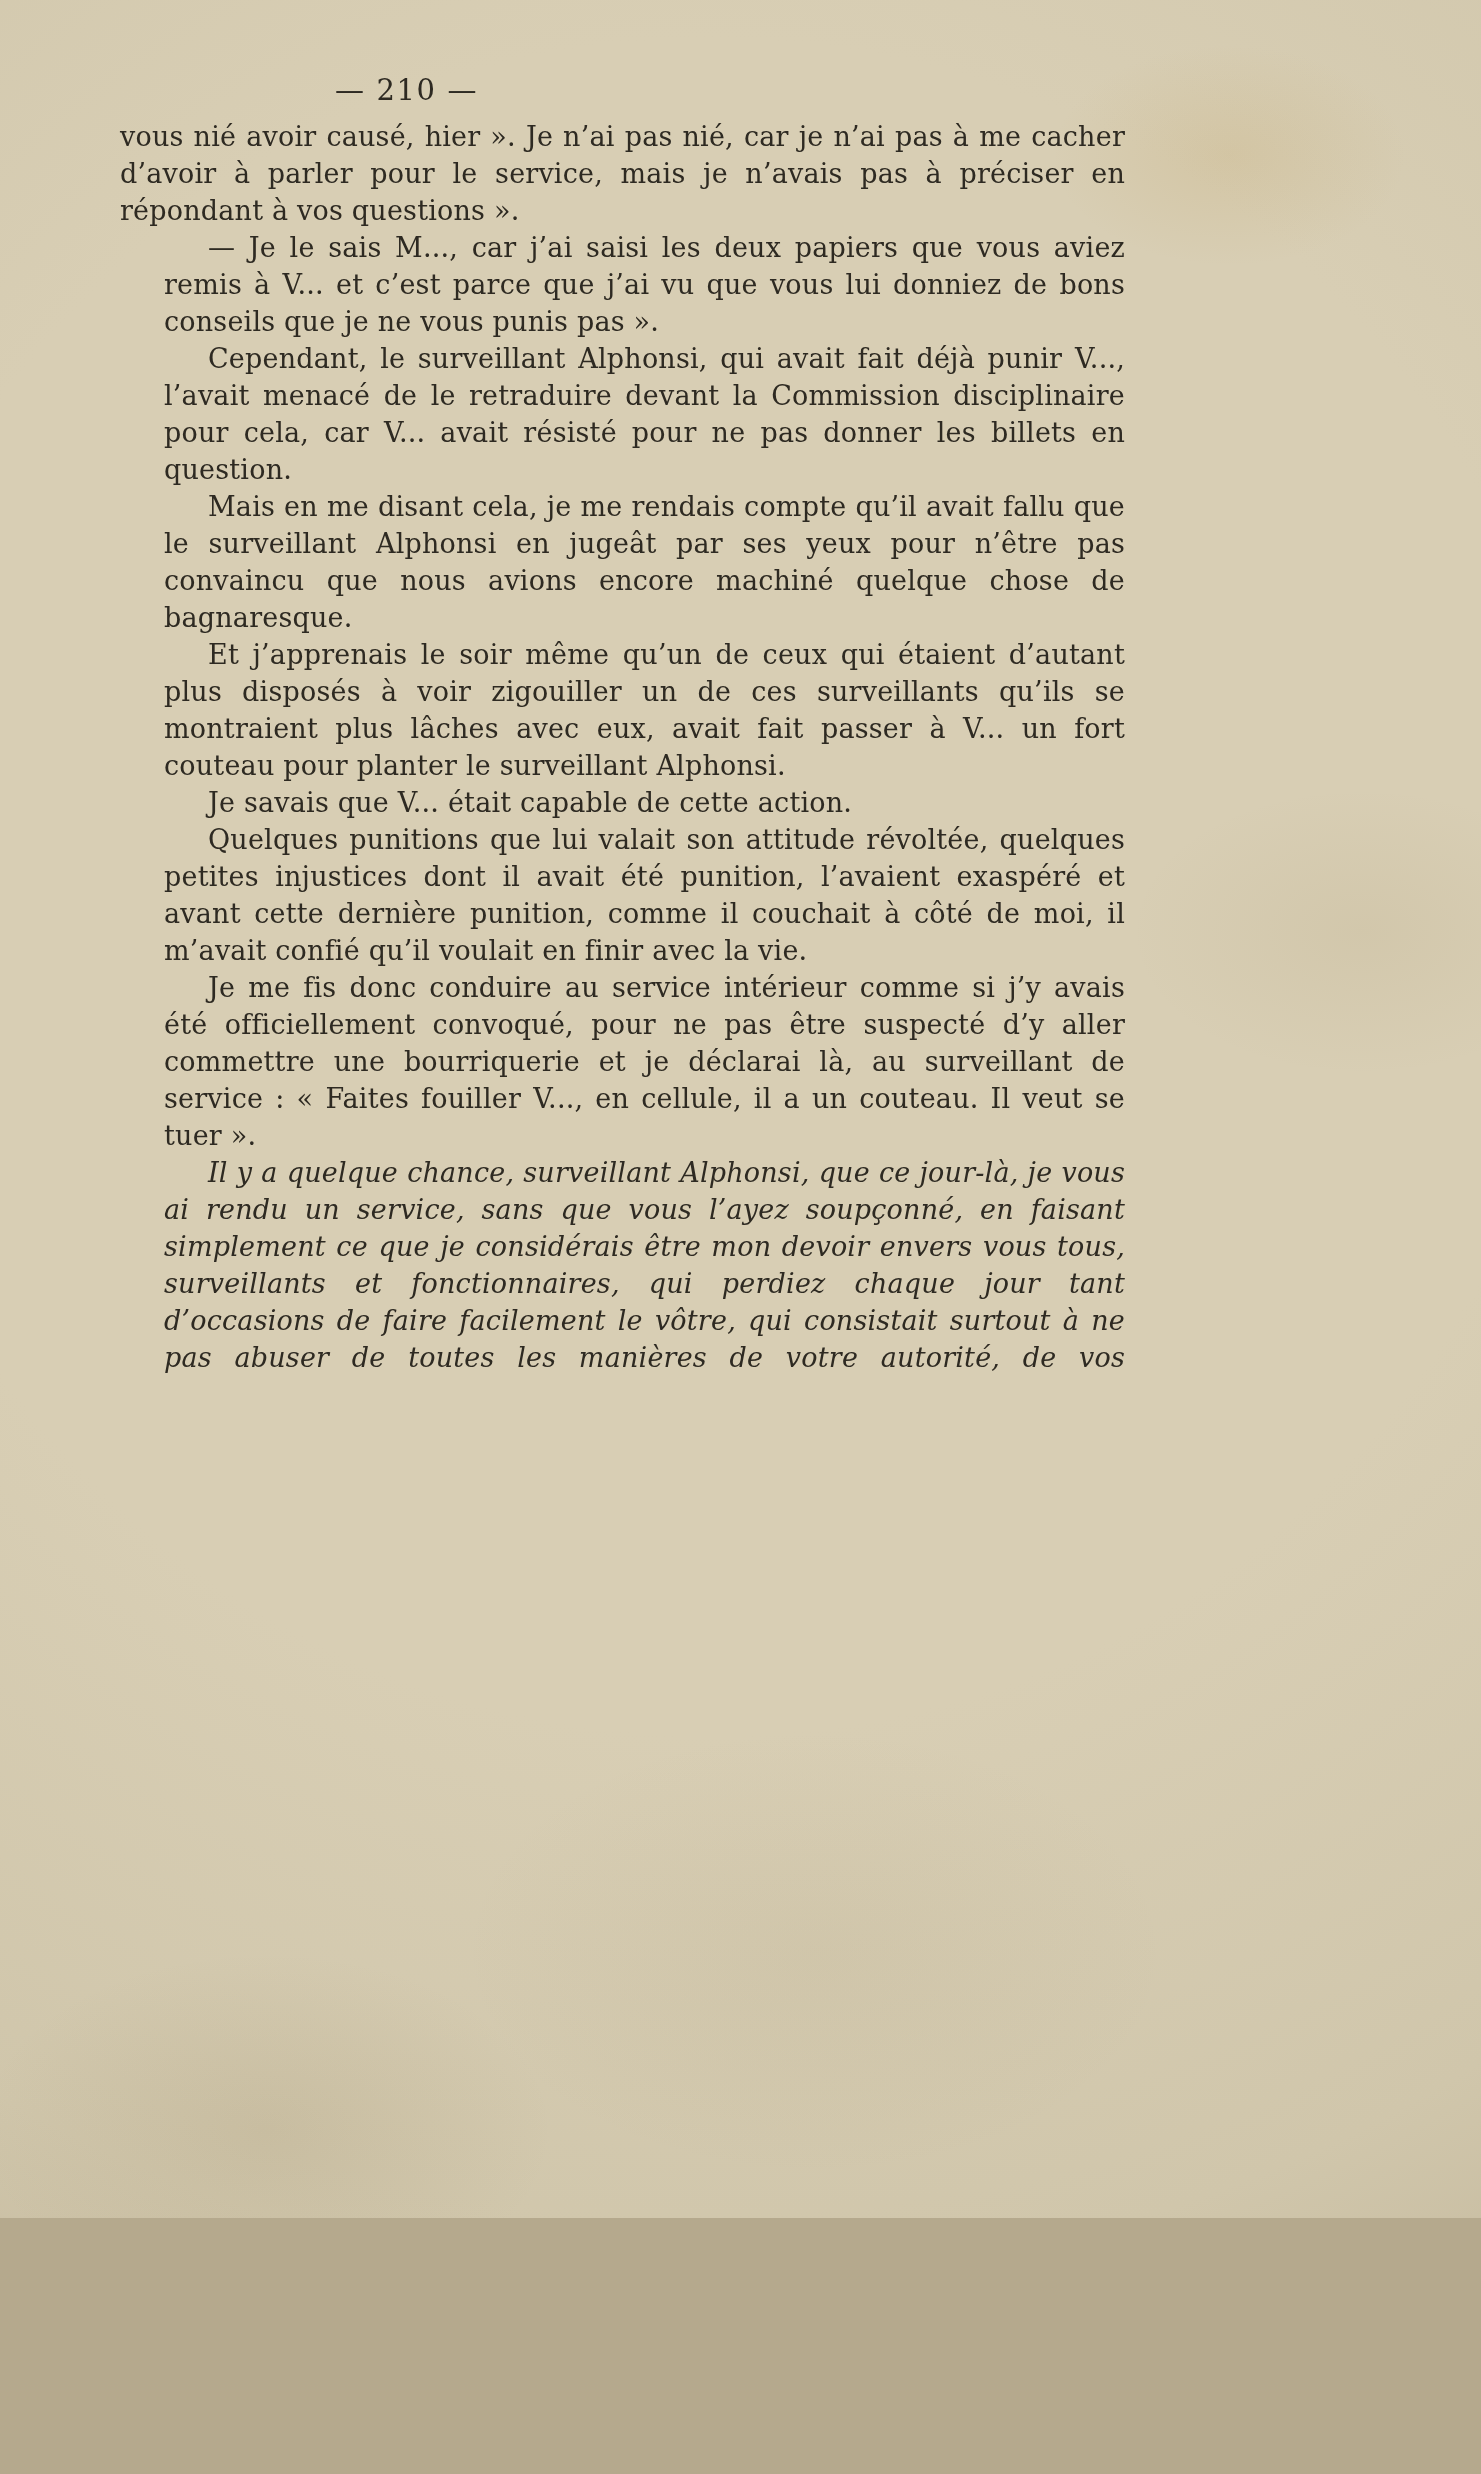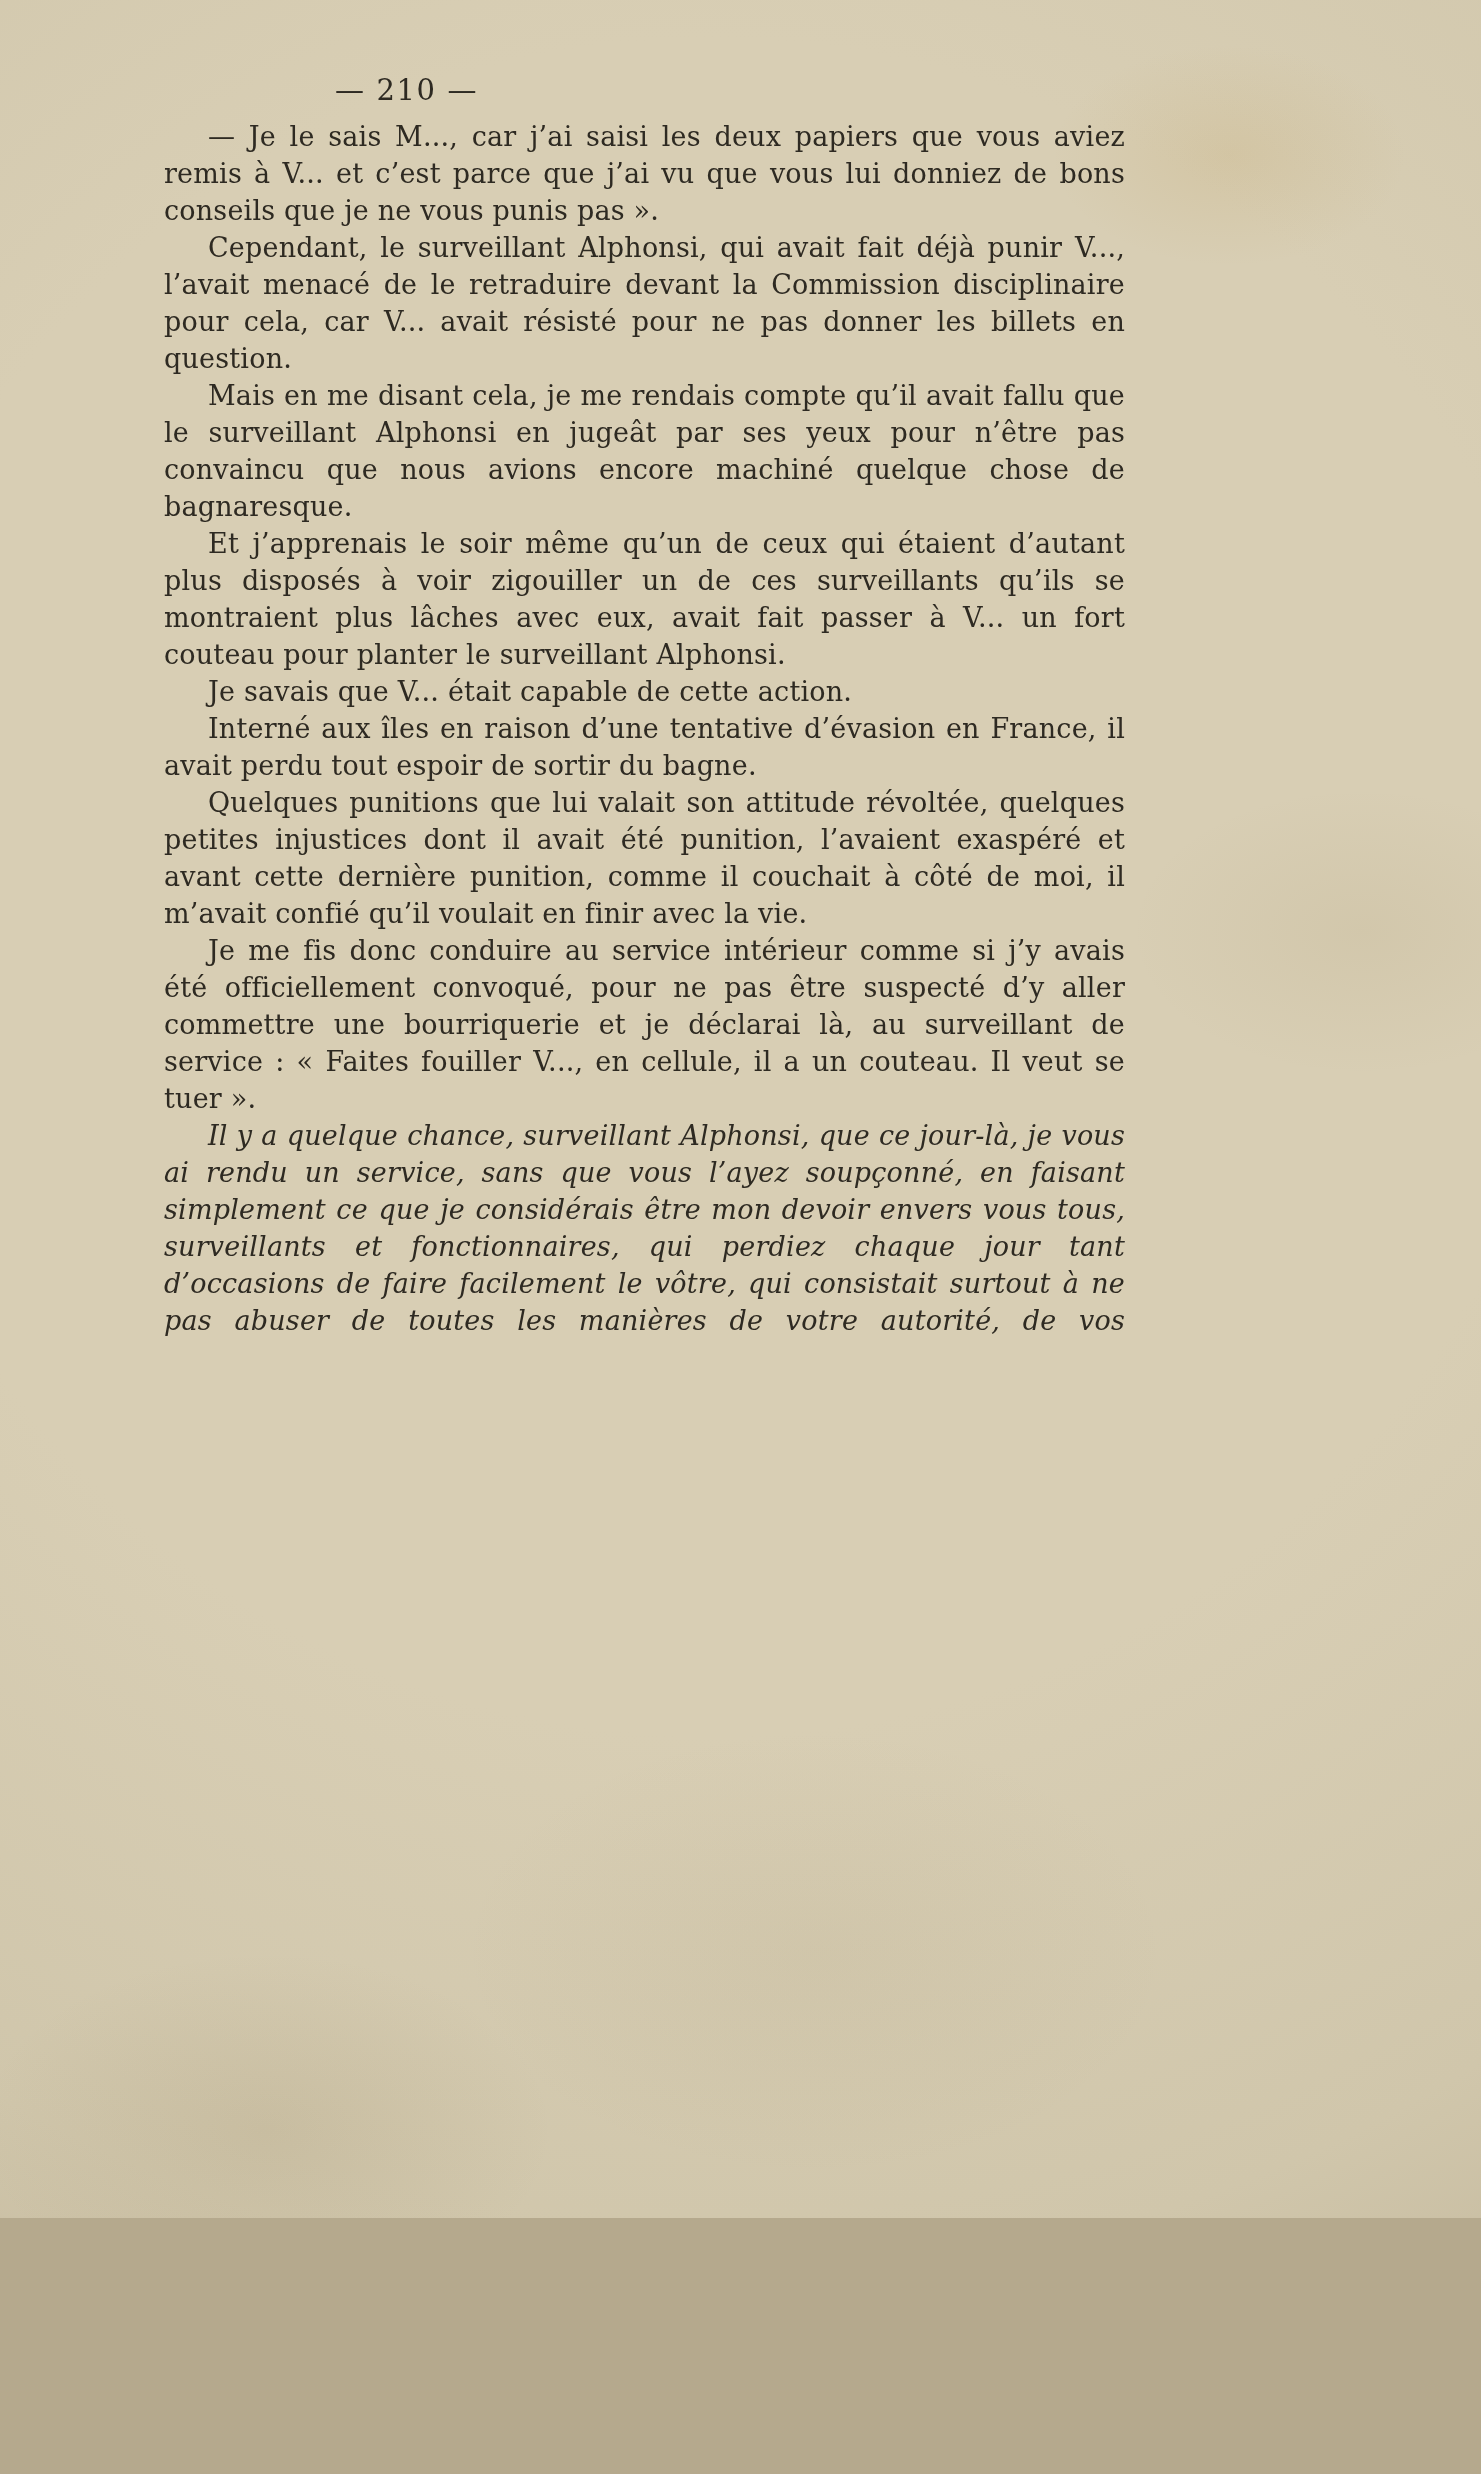--- a/index.html
+++ b/index.html
@@ -56,24 +56,24 @@
   .text-block p.no-indent{text-indent:0;}
   
   .text-block p.continues{text-align-last:justify;font-style:italic;}
 </style>
 </head>
 <body>
 
 <div class="page">
   <div class="page-number">— 210 —</div>
   <div class="text-block">
+      <p class="no-indent">vous nié avoir causé, hier ». Je n’ai pas nié, car je n’ai pas à me cacher d’avoir à parler pour le service, mais je n’avais pas à préciser en répondant à vos questions ».</p>
       <p class="indent">— Je le sais M..., car j’ai saisi les deux papiers que vous aviez remis à V... et c’est parce que j’ai vu que vous lui donniez de bons conseils que je ne vous punis pas ».</p>
       <p class="indent">Cependant, le surveillant Alphonsi, qui avait fait déjà punir V..., l’avait menacé de le retraduire devant la Commission disciplinaire pour cela, car V... avait résisté pour ne pas donner les billets en question.</p>
       <p class="indent">Mais en me disant cela, je me rendais compte qu’il avait fallu que le surveillant Alphonsi en jugeât par ses yeux pour n’être pas convaincu que nous avions encore machiné quelque chose de bagnaresque.</p>
       <p class="indent">Et j’apprenais le soir même qu’un de ceux qui étaient d’autant plus disposés à voir zigouiller un de ces surveillants qu’ils se montraient plus lâches avec eux, avait fait passer à V... un fort couteau pour planter le surveillant Alphonsi.</p>
       <p class="indent">Je savais que V... était capable de cette action.</p>
-      <p class="indent">Interné aux îles en raison d’une tentative d’évasion en France, il avait perdu tout espoir de sortir du bagne.</p>
       <p class="indent">Quelques punitions que lui valait son attitude révoltée, quelques petites injustices dont il avait été punition, l’avaient exaspéré et avant cette dernière punition, comme il couchait à côté de moi, il m’avait confié qu’il voulait en finir avec la vie.</p>
       <p class="indent">Je me fis donc conduire au service intérieur comme si j’y avais été officiellement convoqué, pour ne pas être suspecté d’y aller commettre une bourriquerie et je déclarai là, au surveillant de service : « Faites fouiller V..., en cellule, il a un couteau. Il veut se tuer ».</p>
       <p class="indent continues">Il y a quelque chance, surveillant Alphonsi, que ce jour-là, je vous ai rendu un service, sans que vous l’ayez soupçonné, en faisant simplement ce que je considérais être mon devoir envers vous tous, surveillants et fonctionnaires, qui perdiez chaque jour tant d’occasions de faire facilement le vôtre, qui consistait surtout à ne pas abuser de toutes les manières de votre autorité, de vos</p>
     </div>
 </div>
 
 
 </body></html>

